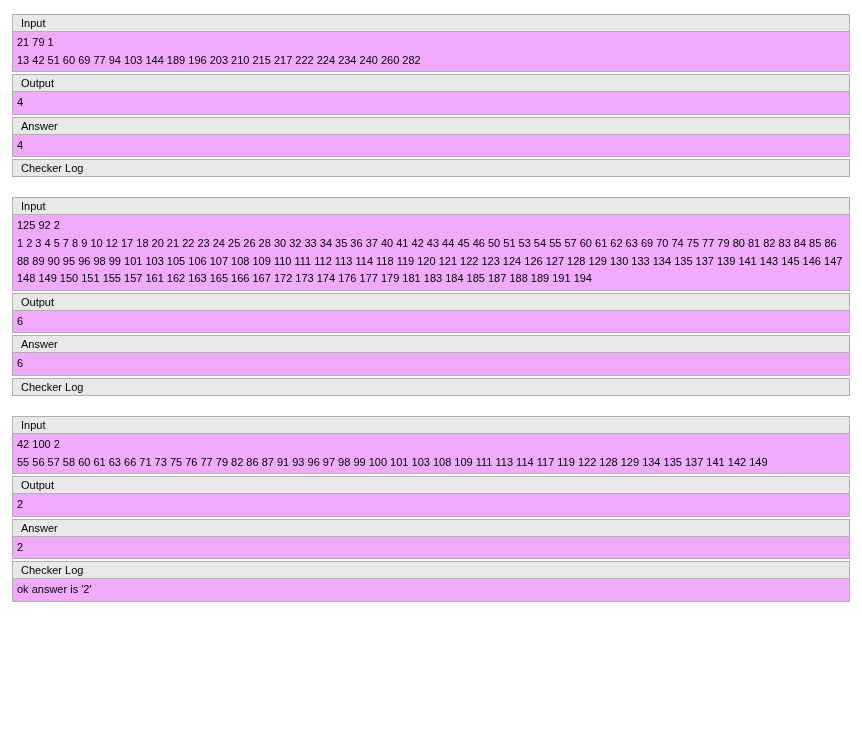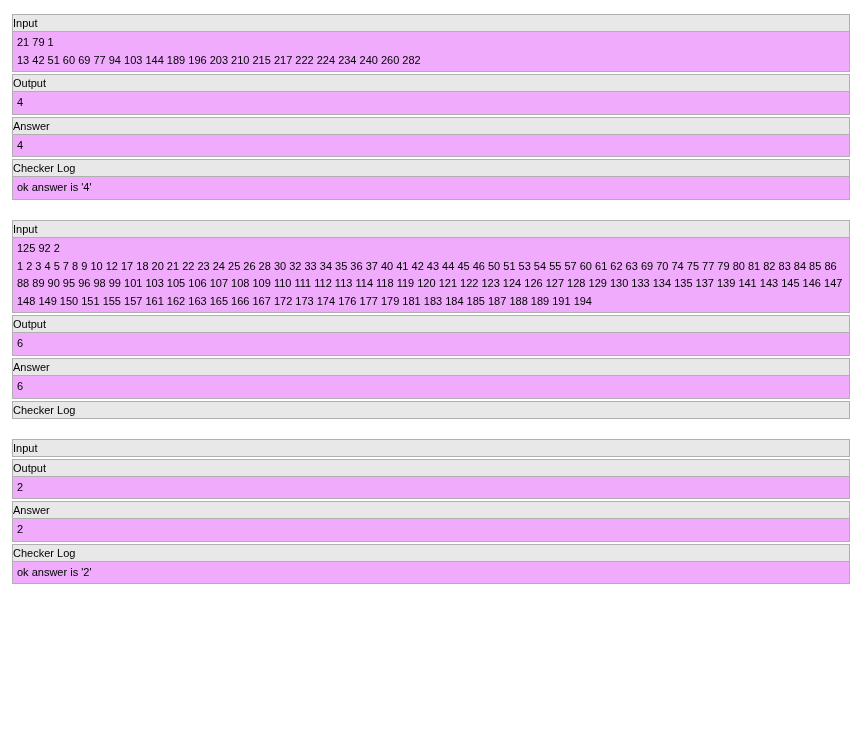--- a/index.html
+++ b/index.html
@@ -23,21 +23,21 @@
     }
     .test-header b {
       font-weight: bold;
     }
     .verdict-val {
       color: #333;
     }
     .section-label {
       background: #e8e8e8;
       border: 1px solid #b0b0b0;
-      padding: 2px 0;
+      padding: 2px 8px;
       margin-top: 2px;
     }
     .section-content {
       background: #f0abfc;
       border: 1px solid #b0b0b0;
       border-top: none;
       padding: 2px 4px;
       font-family: Verdana, Geneva, sans-serif;
       font-size: 11px;
       white-space: pre-wrap;
@@ -51,34 +51,35 @@
 <div id="tests-container">
     <div class="test-block">
       <div class="section-label">Input</div>
       <div class="section-content">21 79 1
 13 42 51 60 69 77 94 103 144 189 196 203 210 215 217 222 224 234 240 260 282</div>
       <div class="section-label">Output</div>
       <div class="section-content">4</div>
       <div class="section-label">Answer</div>
       <div class="section-content">4</div>
       <div class="section-label">Checker Log</div>
-      <div class="section-content">ok answer is '4'</div>
     </div>
     <div class="test-block">
       <div class="section-label">Input</div>
       <div class="section-content">125 92 2
 1 2 3 4 5 7 8 9 10 12 17 18 20 21 22 23 24 25 26 28 30 32 33 34 35 36 37 40 41 42 43 44 45 46 50 51 53 54 55 57 60 61 62 63 69 70 74 75 77 79 80 81 82 83 84 85 86 88 89 90 95 96 98 99 101 103 105 106 107 108 109 110 111 112 113 114 118 119 120 121 122 123 124 126 127 128 129 130 133 134 135 137 139 141 143 145 146 147 148 149 150 151 155 157 161 162 163 165 166 167 172 173 174 176 177 179 181 183 184 185 187 188 189 191 194</div>
       <div class="section-label">Output</div>
       <div class="section-content">6</div>
       <div class="section-label">Answer</div>
       <div class="section-content">6</div>
       <div class="section-label">Checker Log</div>
     </div>
     <div class="test-block">
       <div class="section-label">Input</div>
+      <div class="section-content">42 100 2
+55 56 57 58 60 61 63 66 71 73 75 76 77 79 82 86 87 91 93 96 97 98 99 100 101 103 108 109 111 113 114 117 119 122 128 129 134 135 137 141 142 149</div>
       <div class="section-label">Output</div>
       <div class="section-content">2</div>
       <div class="section-label">Answer</div>
       <div class="section-content">2</div>
       <div class="section-label">Checker Log</div>
       <div class="section-content">ok answer is '2'</div>
     </div>
   </div>
 
 </body></html>

